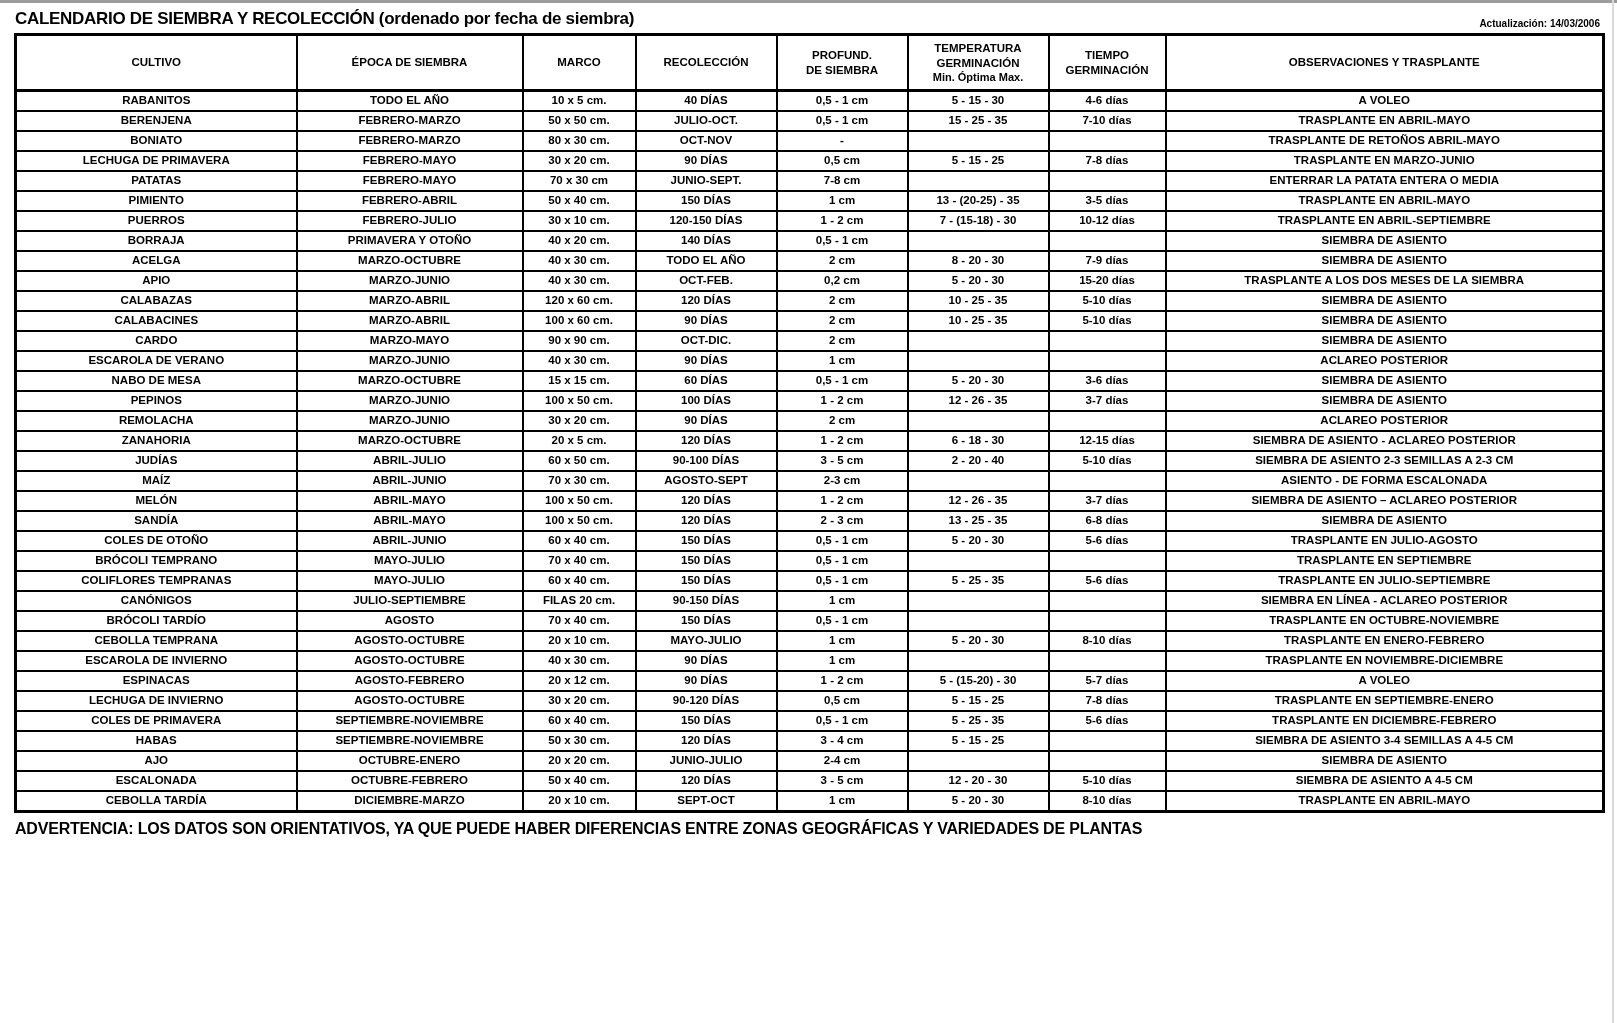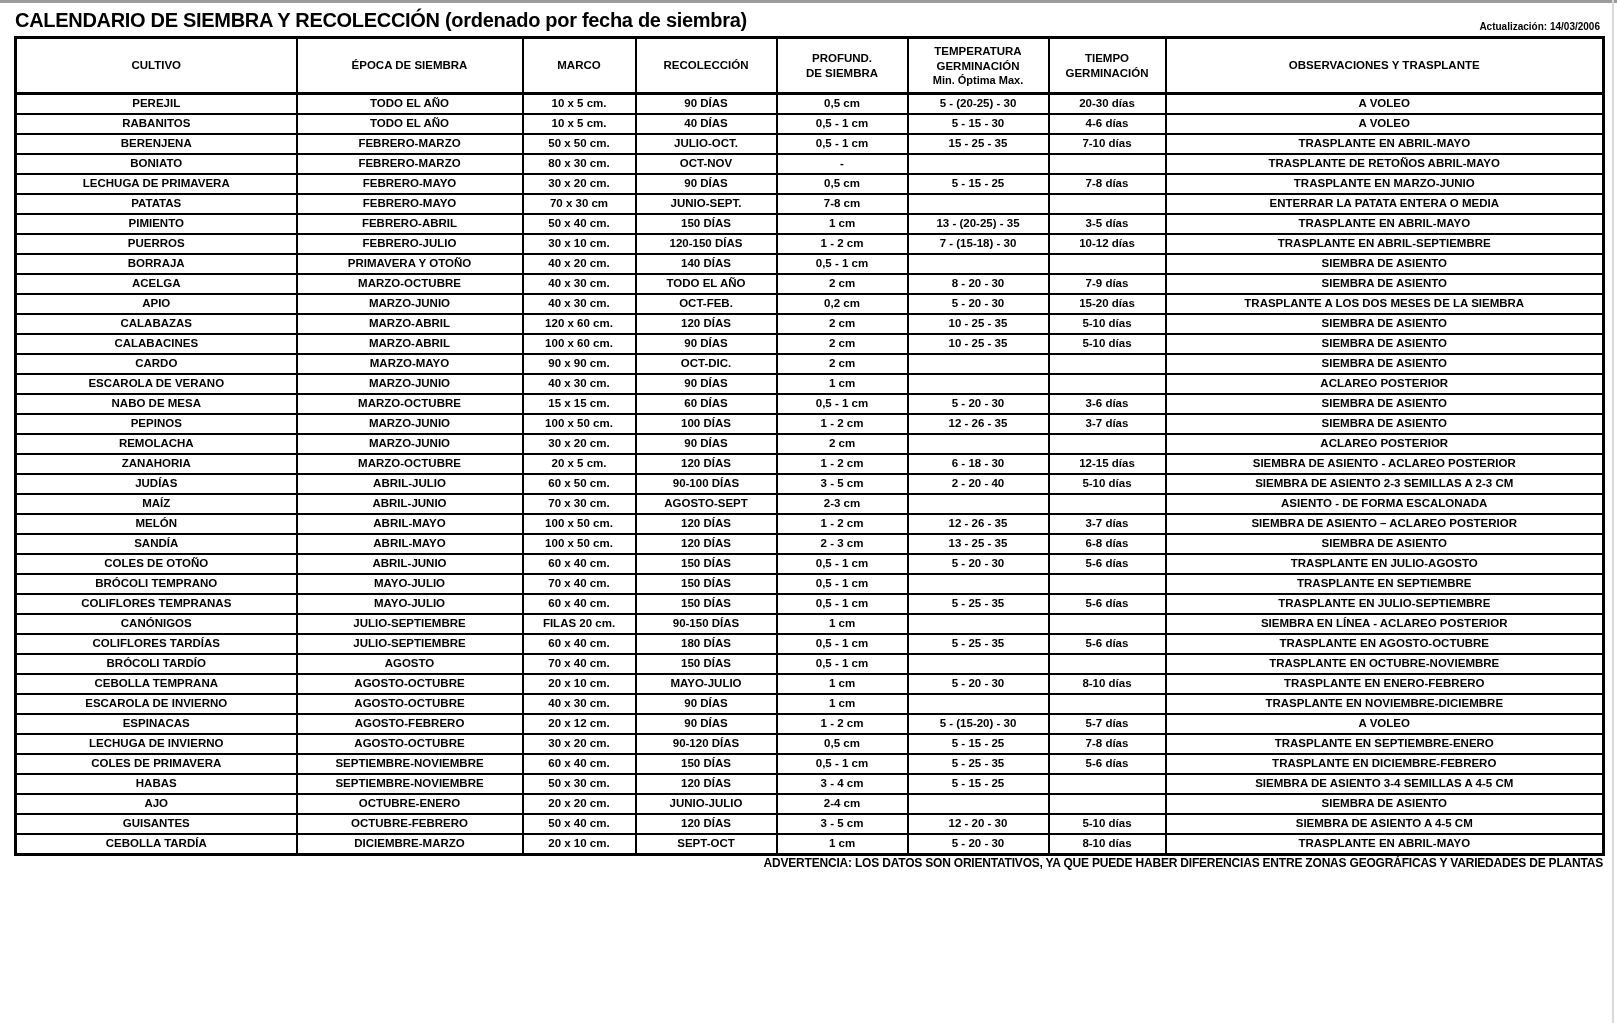--- a/index.html
+++ b/index.html
@@ -24,21 +24,21 @@
   }
   .page { padding: 7px 14px 0 14px; }
 
   .title-row {
     display: flex;
     justify-content: space-between;
     align-items: flex-end;
     margin: 2px 1px 4px 1px;
   }
   .doc-title {
-    font-size: 20px;
+    font-size: 17px;
     letter-spacing: -0.3px;
     white-space: nowrap;
   }
   .updated {
     font-size: 10px;
     padding-right: 2px;
     white-space: nowrap;
   }
 
   table.calendar {
@@ -63,25 +63,25 @@
   .h-sub  { font-size: 11px; line-height: 1.2; }
   table.calendar tbody td {
     height: 18px;
     font-size: 11.5px;
     padding: 0 3px;
     line-height: 1;
     white-space: nowrap;
   }
 
   .warning {
+    margin-top: 7px;
     margin-left: 1px;
-    font-size: 12px;
+    font-size: 16px;
     letter-spacing: -0.2px;
     white-space: nowrap;
-    text-align: right;
   }
 </style>
 </head>
 <body>
 
 <div class="screen-top-edge"></div>
 <div class="screen-right-edge"></div>
 
 <div class="page">
 
@@ -128,30 +128,20 @@
             <div class="h-main">TIEMPO
 GERMINACIÓN</div>
           </th>
           <th>
             <div class="h-main">OBSERVACIONES  Y TRASPLANTE</div>
           </th>
         </tr>
     </thead>
     <tbody id="table-body">
         <tr>
-          <td>PEREJIL</td>
-          <td>TODO EL AÑO</td>
-          <td>10 x 5 cm.</td>
-          <td>90 DÍAS</td>
-          <td>0,5 cm</td>
-          <td>5 - (20-25) - 30</td>
-          <td>20-30 días</td>
-          <td>A VOLEO</td>
-        </tr>
-        <tr>
           <td>RABANITOS</td>
           <td>TODO EL AÑO</td>
           <td>10 x 5 cm.</td>
           <td>40 DÍAS</td>
           <td>0,5 - 1 cm</td>
           <td>5 - 15 - 30</td>
           <td>4-6 días</td>
           <td>A VOLEO</td>
         </tr>
         <tr>
@@ -398,30 +388,20 @@
           <td>CANÓNIGOS</td>
           <td>JULIO-SEPTIEMBRE</td>
           <td>FILAS 20 cm.</td>
           <td>90-150 DÍAS</td>
           <td>1 cm</td>
           <td></td>
           <td></td>
           <td>SIEMBRA EN LÍNEA - ACLAREO POSTERIOR</td>
         </tr>
         <tr>
-          <td>COLIFLORES TARDÍAS</td>
-          <td>JULIO-SEPTIEMBRE</td>
-          <td>60 x 40 cm.</td>
-          <td>180 DÍAS</td>
-          <td>0,5 - 1 cm</td>
-          <td>5 - 25 - 35</td>
-          <td>5-6 días</td>
-          <td>TRASPLANTE EN AGOSTO-OCTUBRE</td>
-        </tr>
-        <tr>
           <td>BRÓCOLI TARDÍO</td>
           <td>AGOSTO</td>
           <td>70 x 40 cm.</td>
           <td>150 DÍAS</td>
           <td>0,5 - 1 cm</td>
           <td></td>
           <td></td>
           <td>TRASPLANTE EN OCTUBRE-NOVIEMBRE</td>
         </tr>
         <tr>
@@ -488,21 +468,21 @@
           <td>AJO</td>
           <td>OCTUBRE-ENERO</td>
           <td>20 x 20 cm.</td>
           <td>JUNIO-JULIO</td>
           <td>2-4 cm</td>
           <td></td>
           <td></td>
           <td>SIEMBRA DE ASIENTO</td>
         </tr>
         <tr>
-          <td>GUISANTES</td>
+          <td>ESCALONADA</td>
           <td>OCTUBRE-FEBRERO</td>
           <td>50 x 40 cm.</td>
           <td>120 DÍAS</td>
           <td>3 - 5 cm</td>
           <td>12 - 20 - 30</td>
           <td>5-10 días</td>
           <td>SIEMBRA DE ASIENTO  A 4-5 CM</td>
         </tr>
         <tr>
           <td>CEBOLLA TARDÍA</td>

